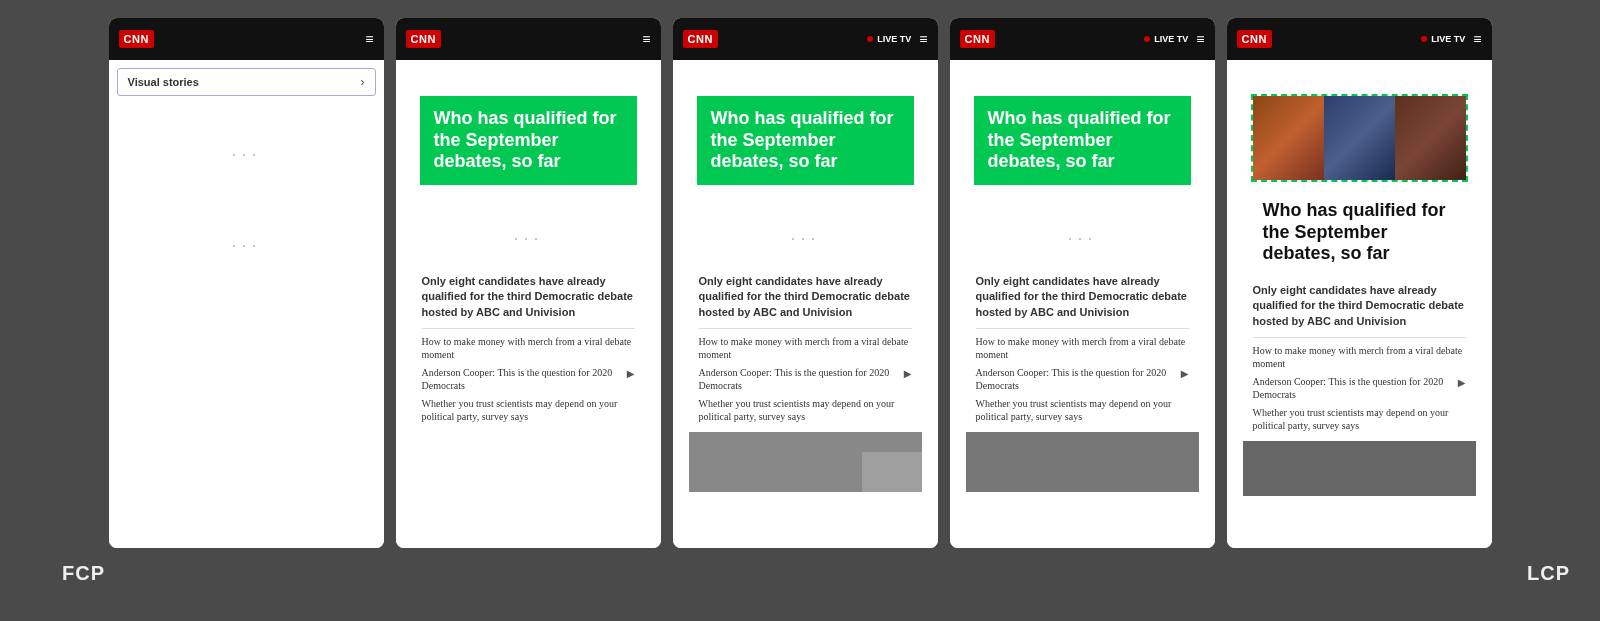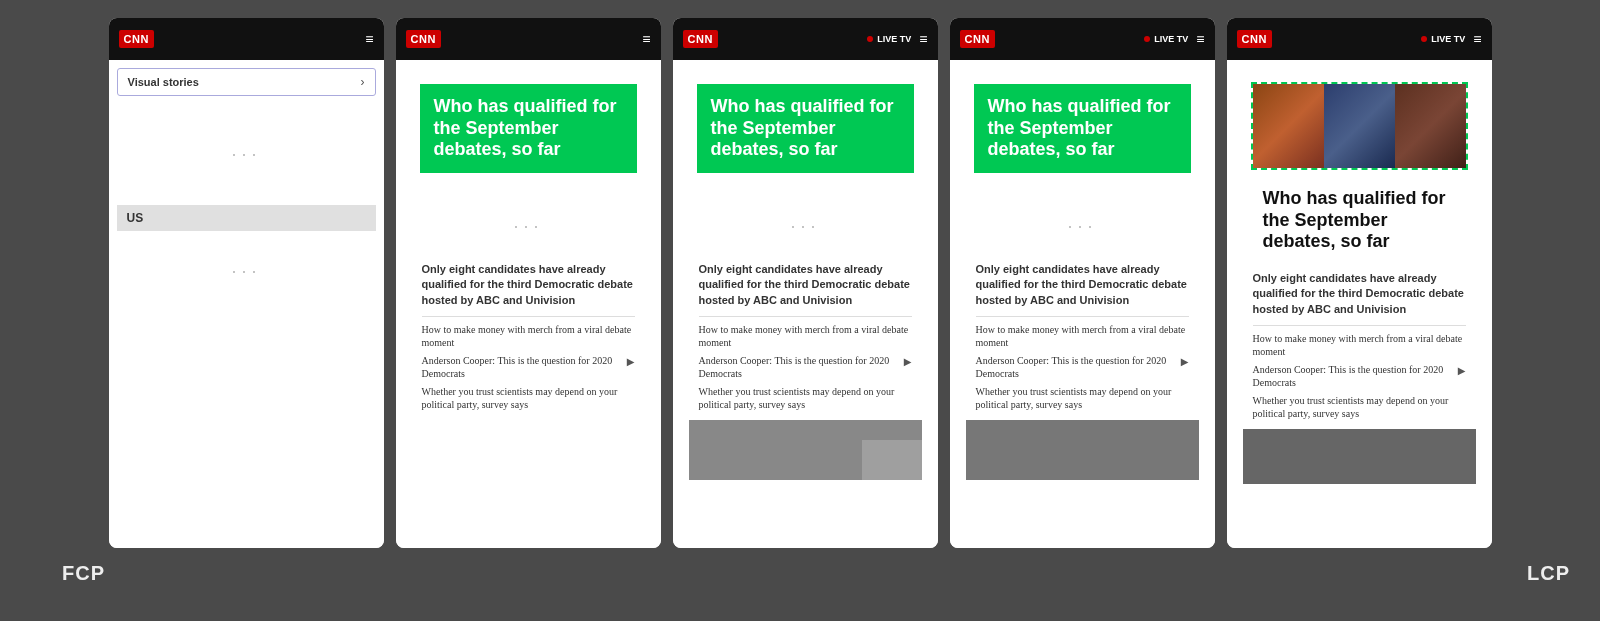--- a/index.html
+++ b/index.html
@@ -153,20 +153,21 @@
       justify-content: center;
       padding: 30px 0;
       color: #bbb;
       font-size: 18px;
       letter-spacing: 4px;
     }
 
     
     .article-content {
       padding: 16px;
+      margin-top: 12px;
     }
 
     .headline-text {
       font-size: 18px;
       font-weight: bold;
       color: #fff;
       line-height: 1.2;
     }
 
     .article-dots {
@@ -282,21 +283,20 @@
       <div class="cnn-logo">CNN</div>
       <div class="hamburger-icon">≡</div>
     </div>
 
     <div class="phone-content phone1-content">
       <div class="visual-stories-bar">
         <span class="visual-stories-label">Visual stories</span>
         <span class="chevron-right">›</span>
       </div>
       <div class="dots-loading">···</div>
-      <div class="us-bar">US</div>
       <div class="phone1-bottom-dots">···</div>
     </div>
   </div>
 
   <div class="phone-frame medium">
     <div class="cnn-navbar">
       <div class="cnn-logo">CNN</div>
       <div class="navbar-right">
         <div class="hamburger-icon">≡</div>
       </div>

